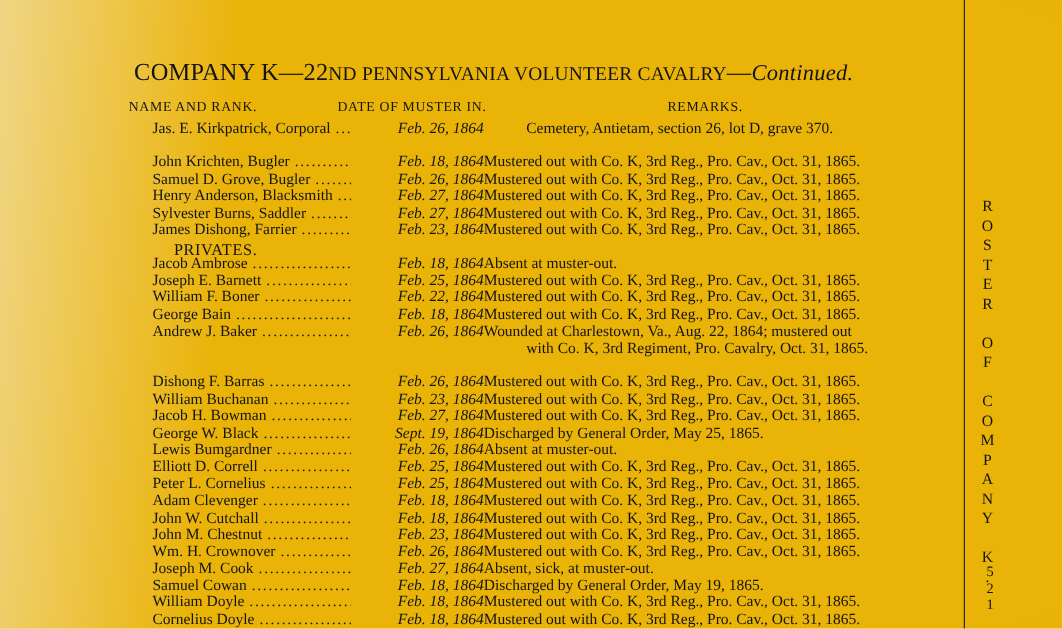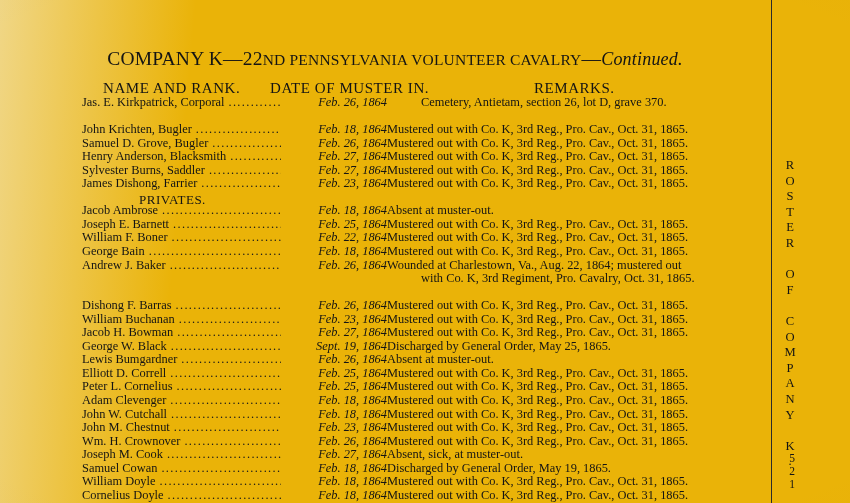--- a/index.html
+++ b/index.html
@@ -42,21 +42,21 @@
   #title .caps-sm { font-size: 15.5px; }
   #title .ital {
     font-style: italic;
     font-size: 18px;
   }
 
   
   .col-head {
     position: absolute;
     top: 80px;
-    font-size: 15px;
+    font-size: 11px;
     letter-spacing: 0.55px;
     white-space: nowrap;
   }
   #head-name    { left: 103px; }
   #head-date    { left: 270px; }
   #head-remarks { left: 534px; }
 
   
   #roster {
     position: absolute;
@@ -71,21 +71,21 @@
     align-items: flex-start;
     white-space: nowrap;
   }
   .c-name {
     width: 199px;
     flex: 0 0 199px;
     display: flex;
     align-items: baseline;
     overflow: hidden;
   }
-  .nm { flex: 0 0 auto; }
+  .nm { flex: 0 0 auto; margin-left: 40px; }
   .leader {
     flex: 1 1 auto;
     overflow: hidden;
     white-space: nowrap;
     margin-left: 4px;
     letter-spacing: 1.35px;
     font-size: 12.4px;
     color: #1a1a1a;
   }
   .c-date {

